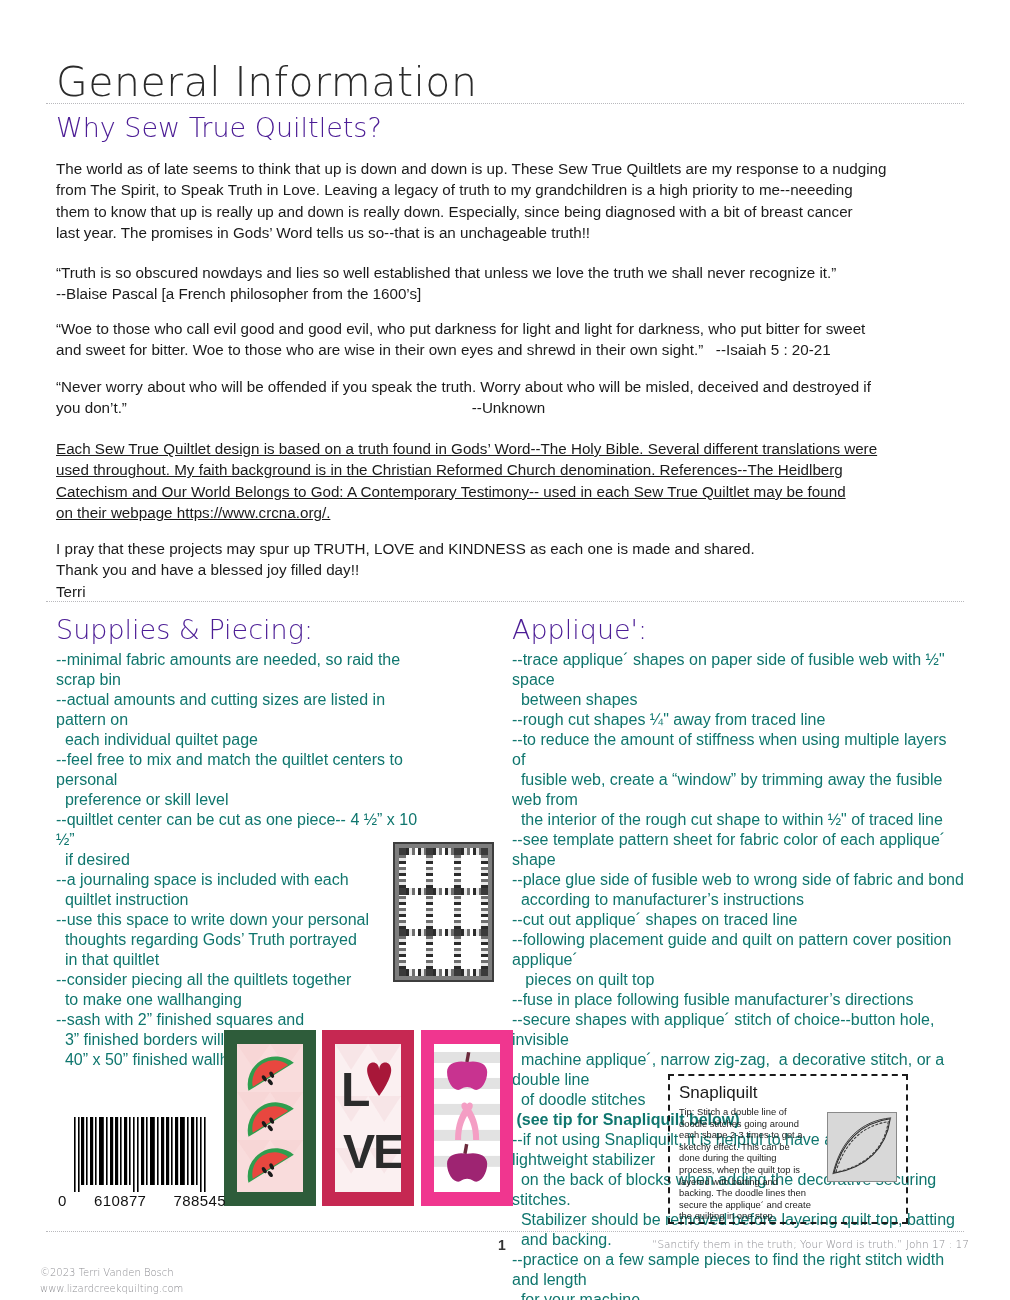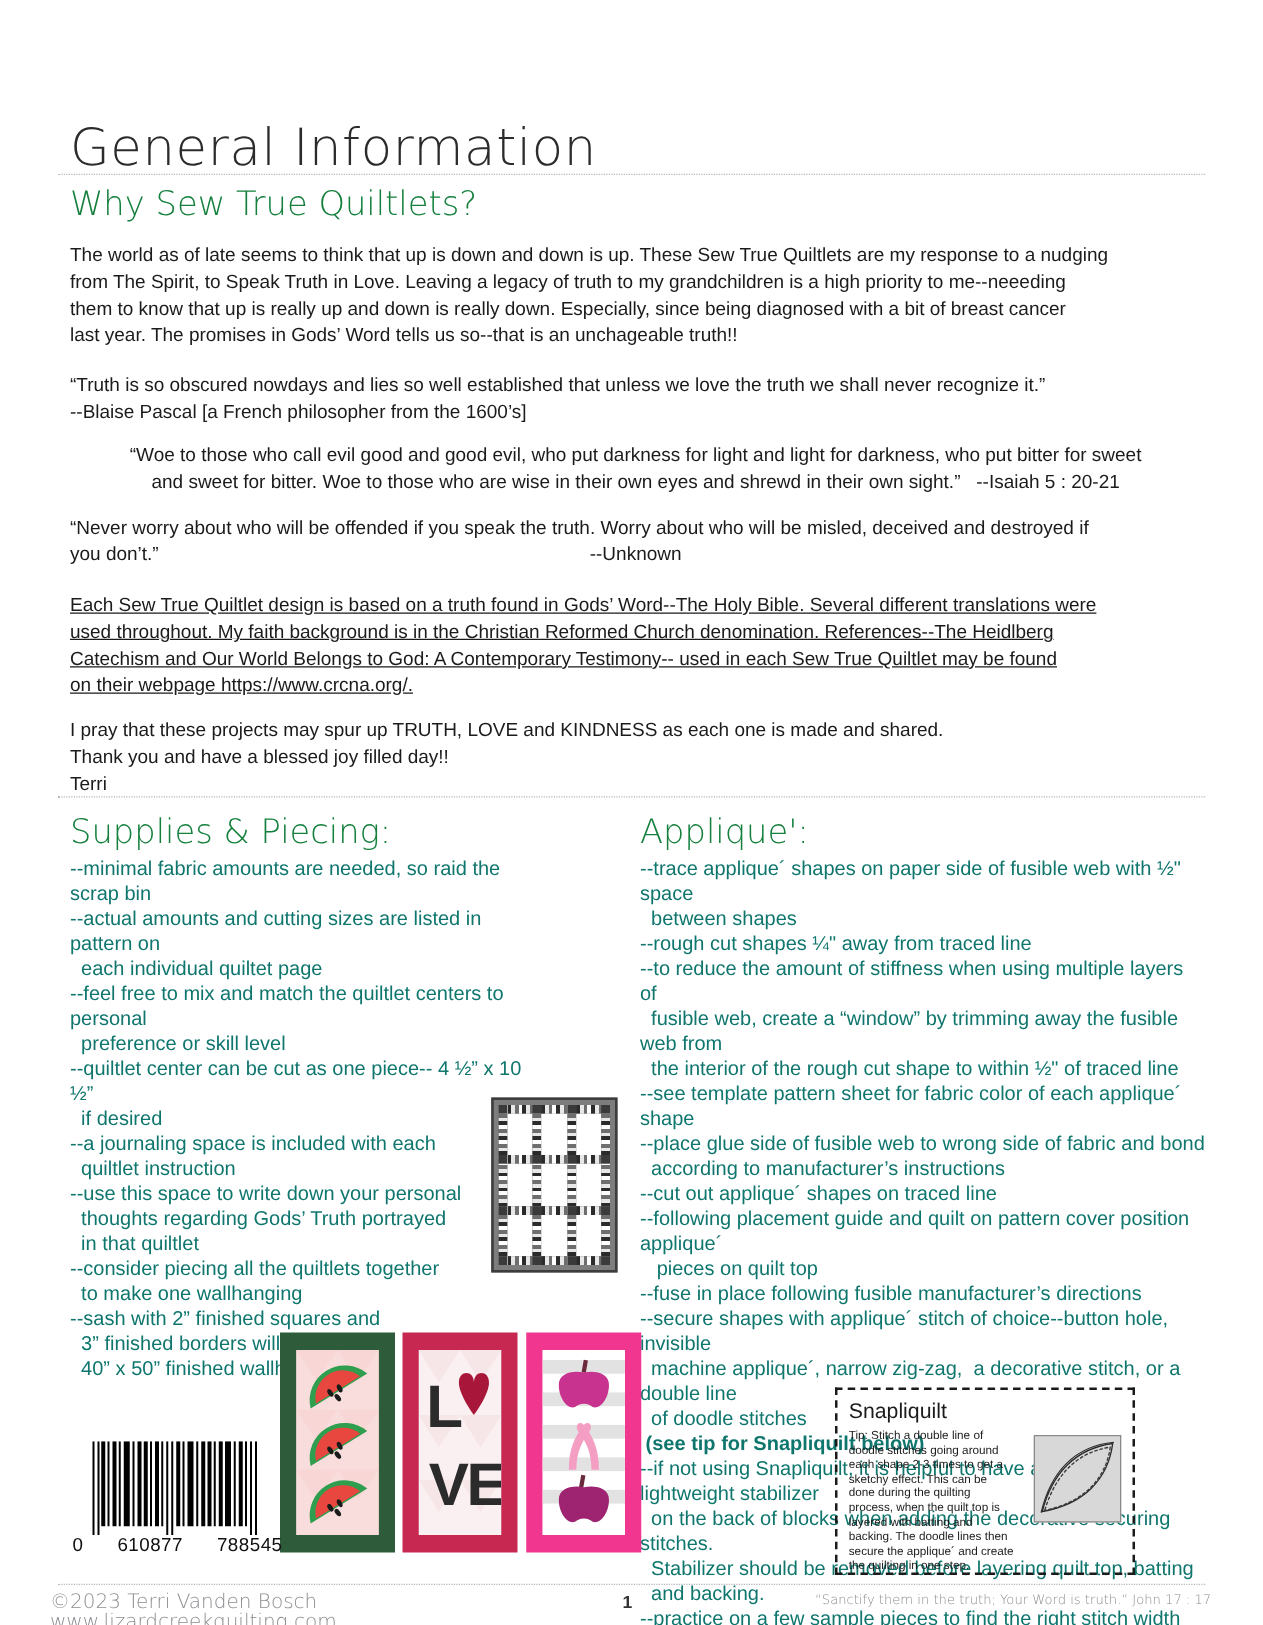--- a/index.html
+++ b/index.html
@@ -11,41 +11,40 @@
     width: 1010px;
     height: 1300px;
     position: relative;
     font-family: "Liberation Sans", sans-serif;
     color: #231f20;
     overflow: hidden;
   }
   .page {
     position: absolute;
     inset: 0;
-    margin-top: 36px;
   }
 
   
   .h-main {
     position: absolute;
     left: 56px;
     top: 58px;
     font-family: "DejaVu Sans", sans-serif;
     font-weight: 300;
     font-size: 41px;
     letter-spacing: 0.5px;
     color: #2b2b2b;
     white-space: nowrap;
   }
   .h-sub {
     position: absolute;
     font-family: "DejaVu Sans", sans-serif;
     font-weight: 300;
     font-size: 27px;
-    color: #15803d;
+    color: #4c1d95;
     white-space: nowrap;
   }
   #why-heading { left: 56px; top: 112px; }
   #supplies-heading { left: 56px; top: 614px; }
   #applique-heading { left: 512px; top: 614px; }
 
   
   .dotted-rule {
     position: absolute;
     border-top: 1px dotted #b9b9bd;
@@ -59,21 +58,21 @@
   .body-block {
     position: absolute;
     font-size: 15.2px;
     line-height: 21.4px;
     color: #1b1b1b;
     white-space: pre-wrap;
   }
   #intro-para  { left: 56px; top: 158px; width: 905px; }
   #quote1      { left: 56px; top: 262px; width: 905px; }
   #quote1-attr { left: 56px; top: 283px; width: 905px; text-align: left; }
-  #quote2      { left: 56px; top: 318px; width: 905px; text-align: center; }
+  #quote2      { left: 56px; top: 318px; width: 905px; }
   #quote3      { left: 56px; top: 376px; width: 905px; }
   #quote3-attr { left: 56px; top: 397px; width: 905px; text-align: center; }
   #ref-para    { left: 56px; top: 438px; width: 905px; text-decoration: underline; }
   #closing     { left: 56px; top: 538px; width: 905px; }
 
   
   .col-list {
     position: absolute;
     font-size: 16px;
     line-height: 20px;
@@ -201,22 +200,22 @@
 
   
   .footer-text {
     position: absolute;
     font-family: "DejaVu Sans", sans-serif;
     font-weight: 300;
     color: #8d8d92;
   }
   #copyright-line {
     left: 40px;
-    top: 1237px;
-    font-size: 16px;
+    top: 1265px;
+    font-size: 10px;
     line-height: 15.5px;
     white-space: pre-wrap;
   }
   #page-number {
     position: absolute;
     left: 498px;
     top: 1237px;
     font-size: 14px;
     font-family: "Liberation Sans", sans-serif;
     color: #333;

